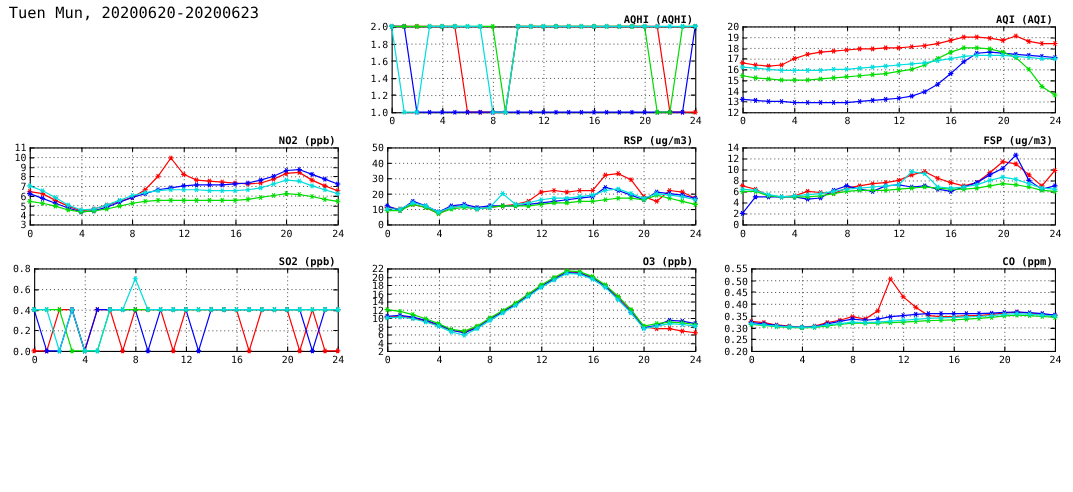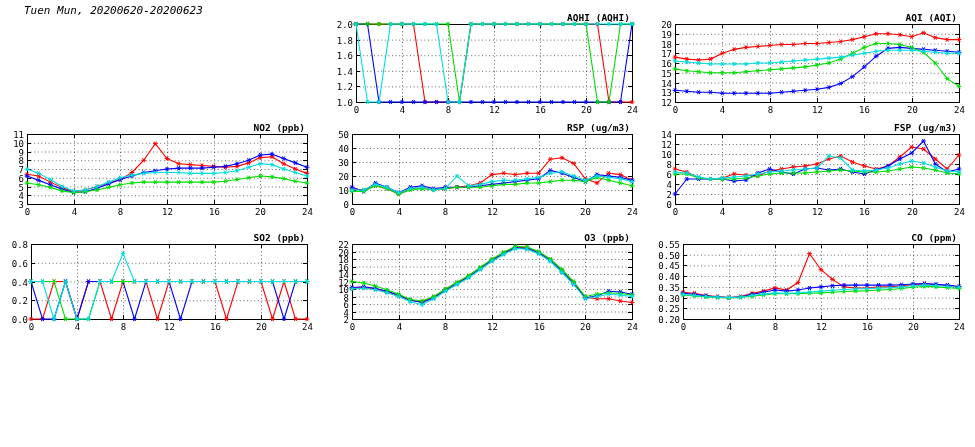--- a/index.html
+++ b/index.html
@@ -1,17 +1,17 @@
 <!DOCTYPE html>
 <html><head>
 <meta charset="utf-8">
 <style>
   html,body{margin:0;padding:0;background:#ffffff;}
   body{width:975px;height:447px;position:relative;font-family:"DejaVu Sans Mono",monospace;}
-  #title{position:absolute;left:24px;top:4px;font-size:11px;color:#000;letter-spacing:0px;white-space:nowrap;font-style:italic;}
+  #title{position:absolute;left:8px;top:4px;font-size:14px;color:#000;letter-spacing:0px;white-space:nowrap;}
   .panel{position:absolute;}
   .panel svg{display:block;}
   .plabel{font-family:"DejaVu Sans Mono",monospace;font-size:9.5px;font-weight:bold;fill:#000;}
   .tick{font-family:"DejaVu Sans Mono",monospace;font-size:9px;fill:#000;}
 </style>
 </head>
 <body>
 
 <div id="title">Tuen Mun, 20200620-20200623</div>
 

